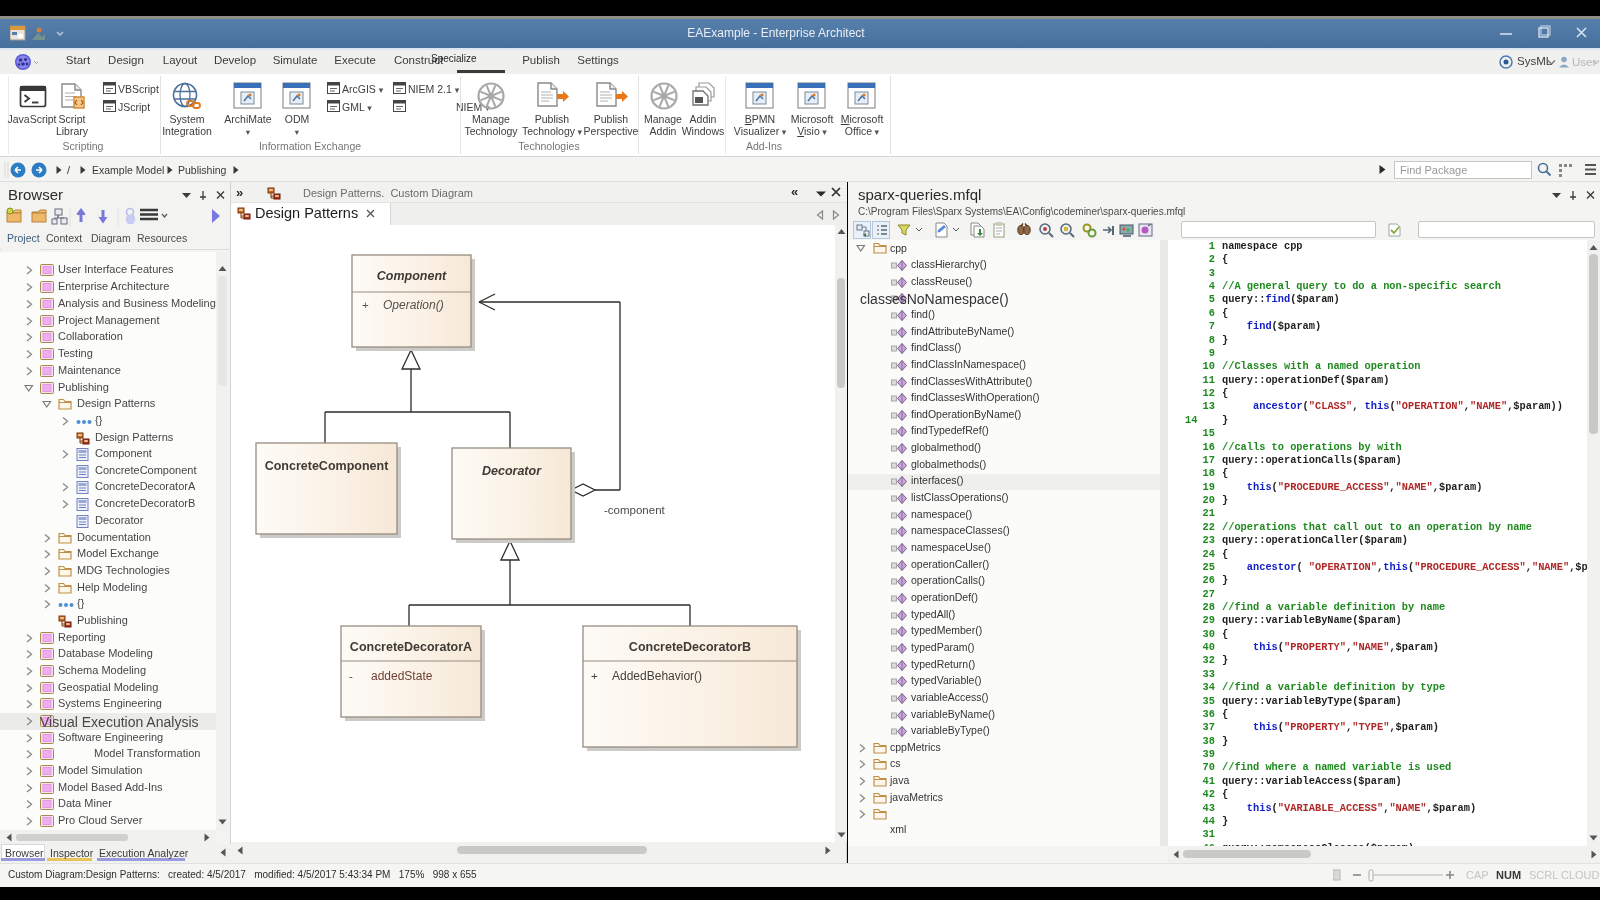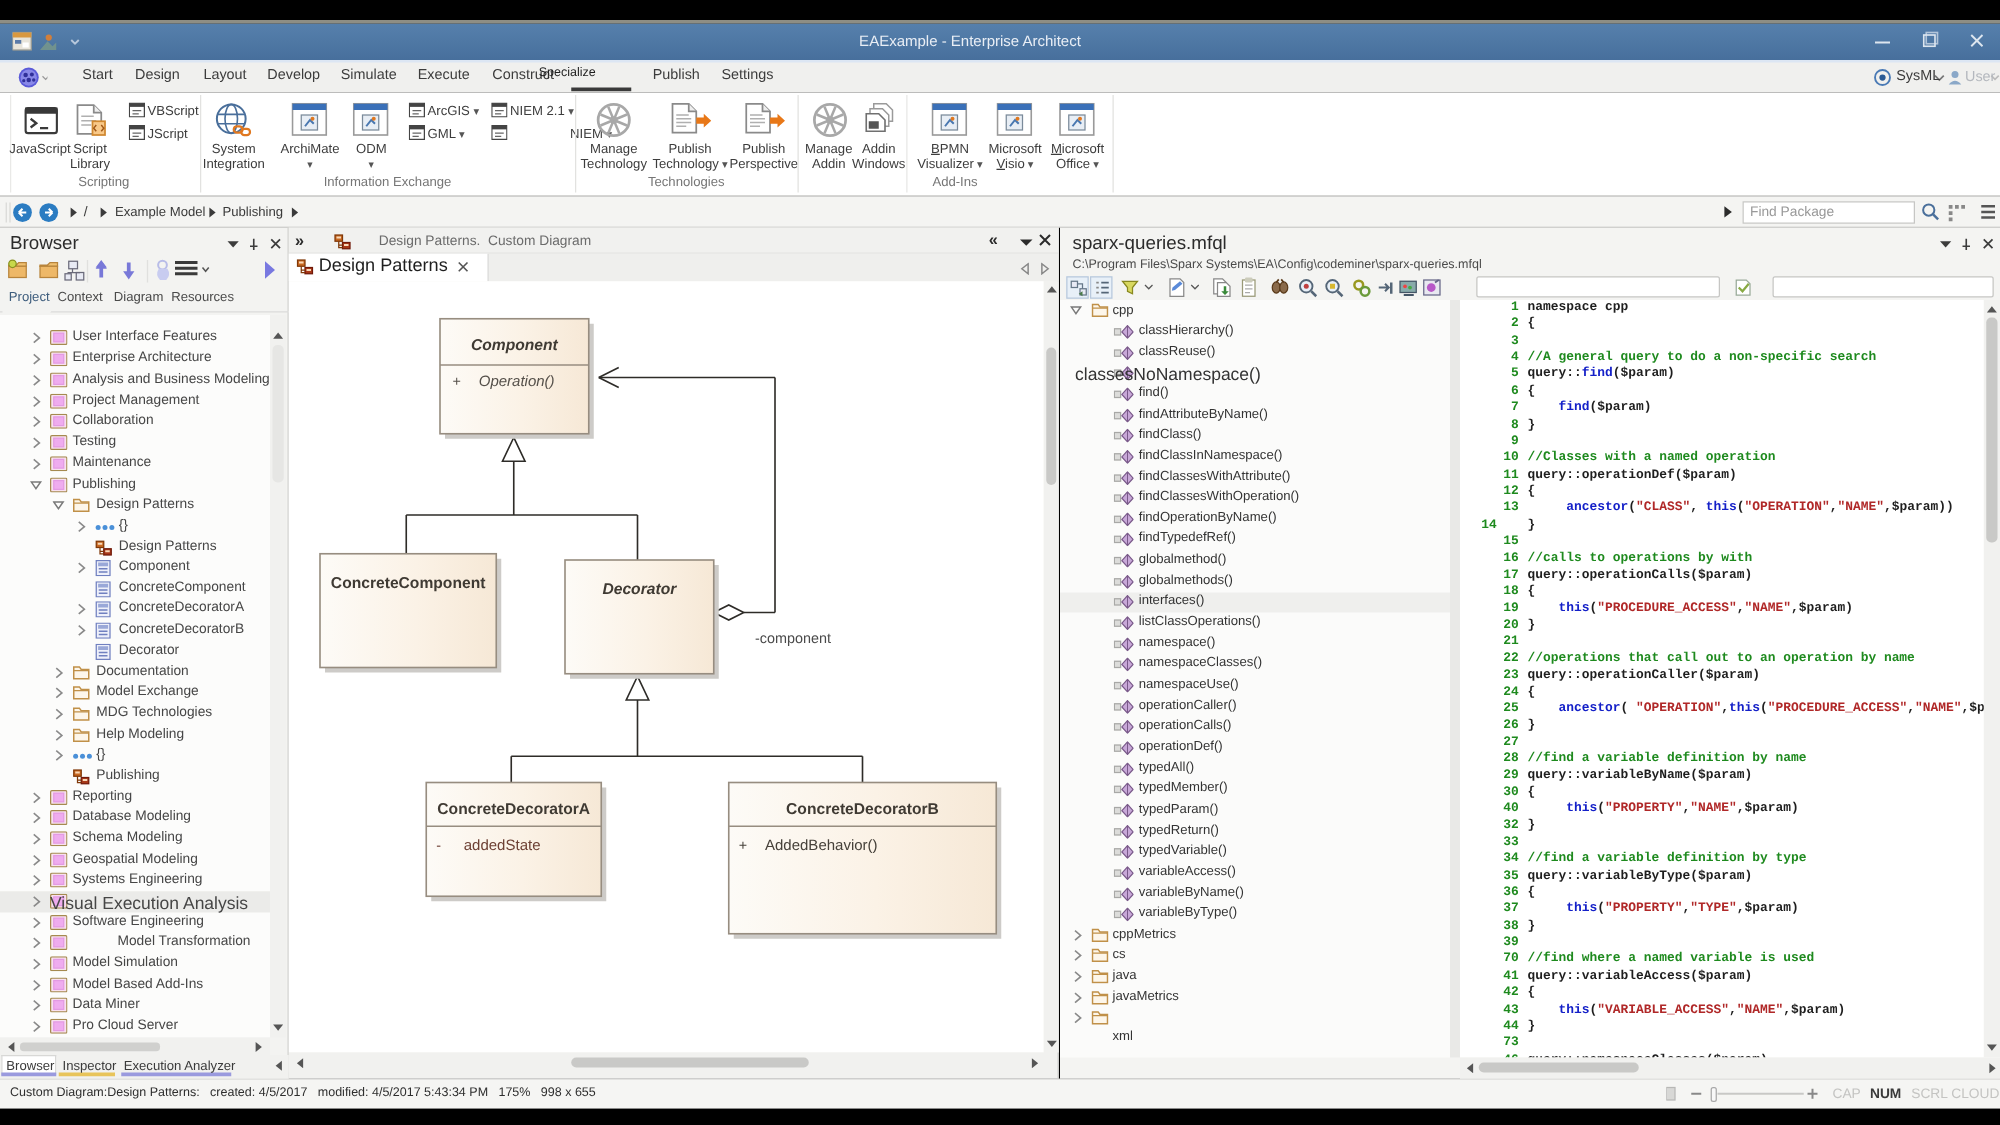--- a/index.html
+++ b/index.html
@@ -1098,21 +1098,21 @@
 <div class="ab" style="left:17px;top:521px;width:30px;text-align:right;color:#1e8a1e;">70</div>
 <div class="ab" style="left:54px;top:521px;white-space:nowrap;"><span style="color:#1e8a1e;">//find where a named variable is used</span></div>
 <div class="ab" style="left:17px;top:535px;width:30px;text-align:right;color:#1e8a1e;">41</div>
 <div class="ab" style="left:54px;top:535px;white-space:nowrap;">query::variableAccess($param)</div>
 <div class="ab" style="left:17px;top:548px;width:30px;text-align:right;color:#1e8a1e;">42</div>
 <div class="ab" style="left:54px;top:548px;white-space:nowrap;">{</div>
 <div class="ab" style="left:17px;top:562px;width:30px;text-align:right;color:#1e8a1e;">43</div>
 <div class="ab" style="left:54px;top:562px;white-space:nowrap;">&nbsp;&nbsp;&nbsp;&nbsp;<span style="color:#1420c8;">this</span>(<span style="color:#b02828;">"VARIABLE_ACCESS"</span>,<span style="color:#b02828;">"NAME"</span>,$param)</div>
 <div class="ab" style="left:17px;top:575px;width:30px;text-align:right;color:#1e8a1e;">44</div>
 <div class="ab" style="left:54px;top:575px;white-space:nowrap;">}</div>
-<div class="ab" style="left:17px;top:588px;width:30px;text-align:right;color:#1e8a1e;">73</div>
+<div class="ab" style="left:17px;top:588px;width:30px;text-align:right;color:#1e8a1e;">31</div>
 <div class="ab" style="left:17px;top:602px;width:30px;text-align:right;color:#1e8a1e;">46</div>
 <div class="ab" style="left:54px;top:602px;white-space:nowrap;">query::namespaceClasses($param)</div>
 </div>
 <div class="ab" style="left:1587px;top:240px;width:13px;height:606px;background:#f1f1ef;"></div>
 <svg class="ab" style="left:1589px;top:244px" width="9" height="8">
     <path d="M0.5 6 l4 -5 l4 5 z" fill="#555"></path>
   </svg>
 <svg class="ab" style="left:1589px;top:834px" width="9" height="8">
     <path d="M0.5 1.5 l4 5 l4 -5 z" fill="#555"></path>
   </svg>

